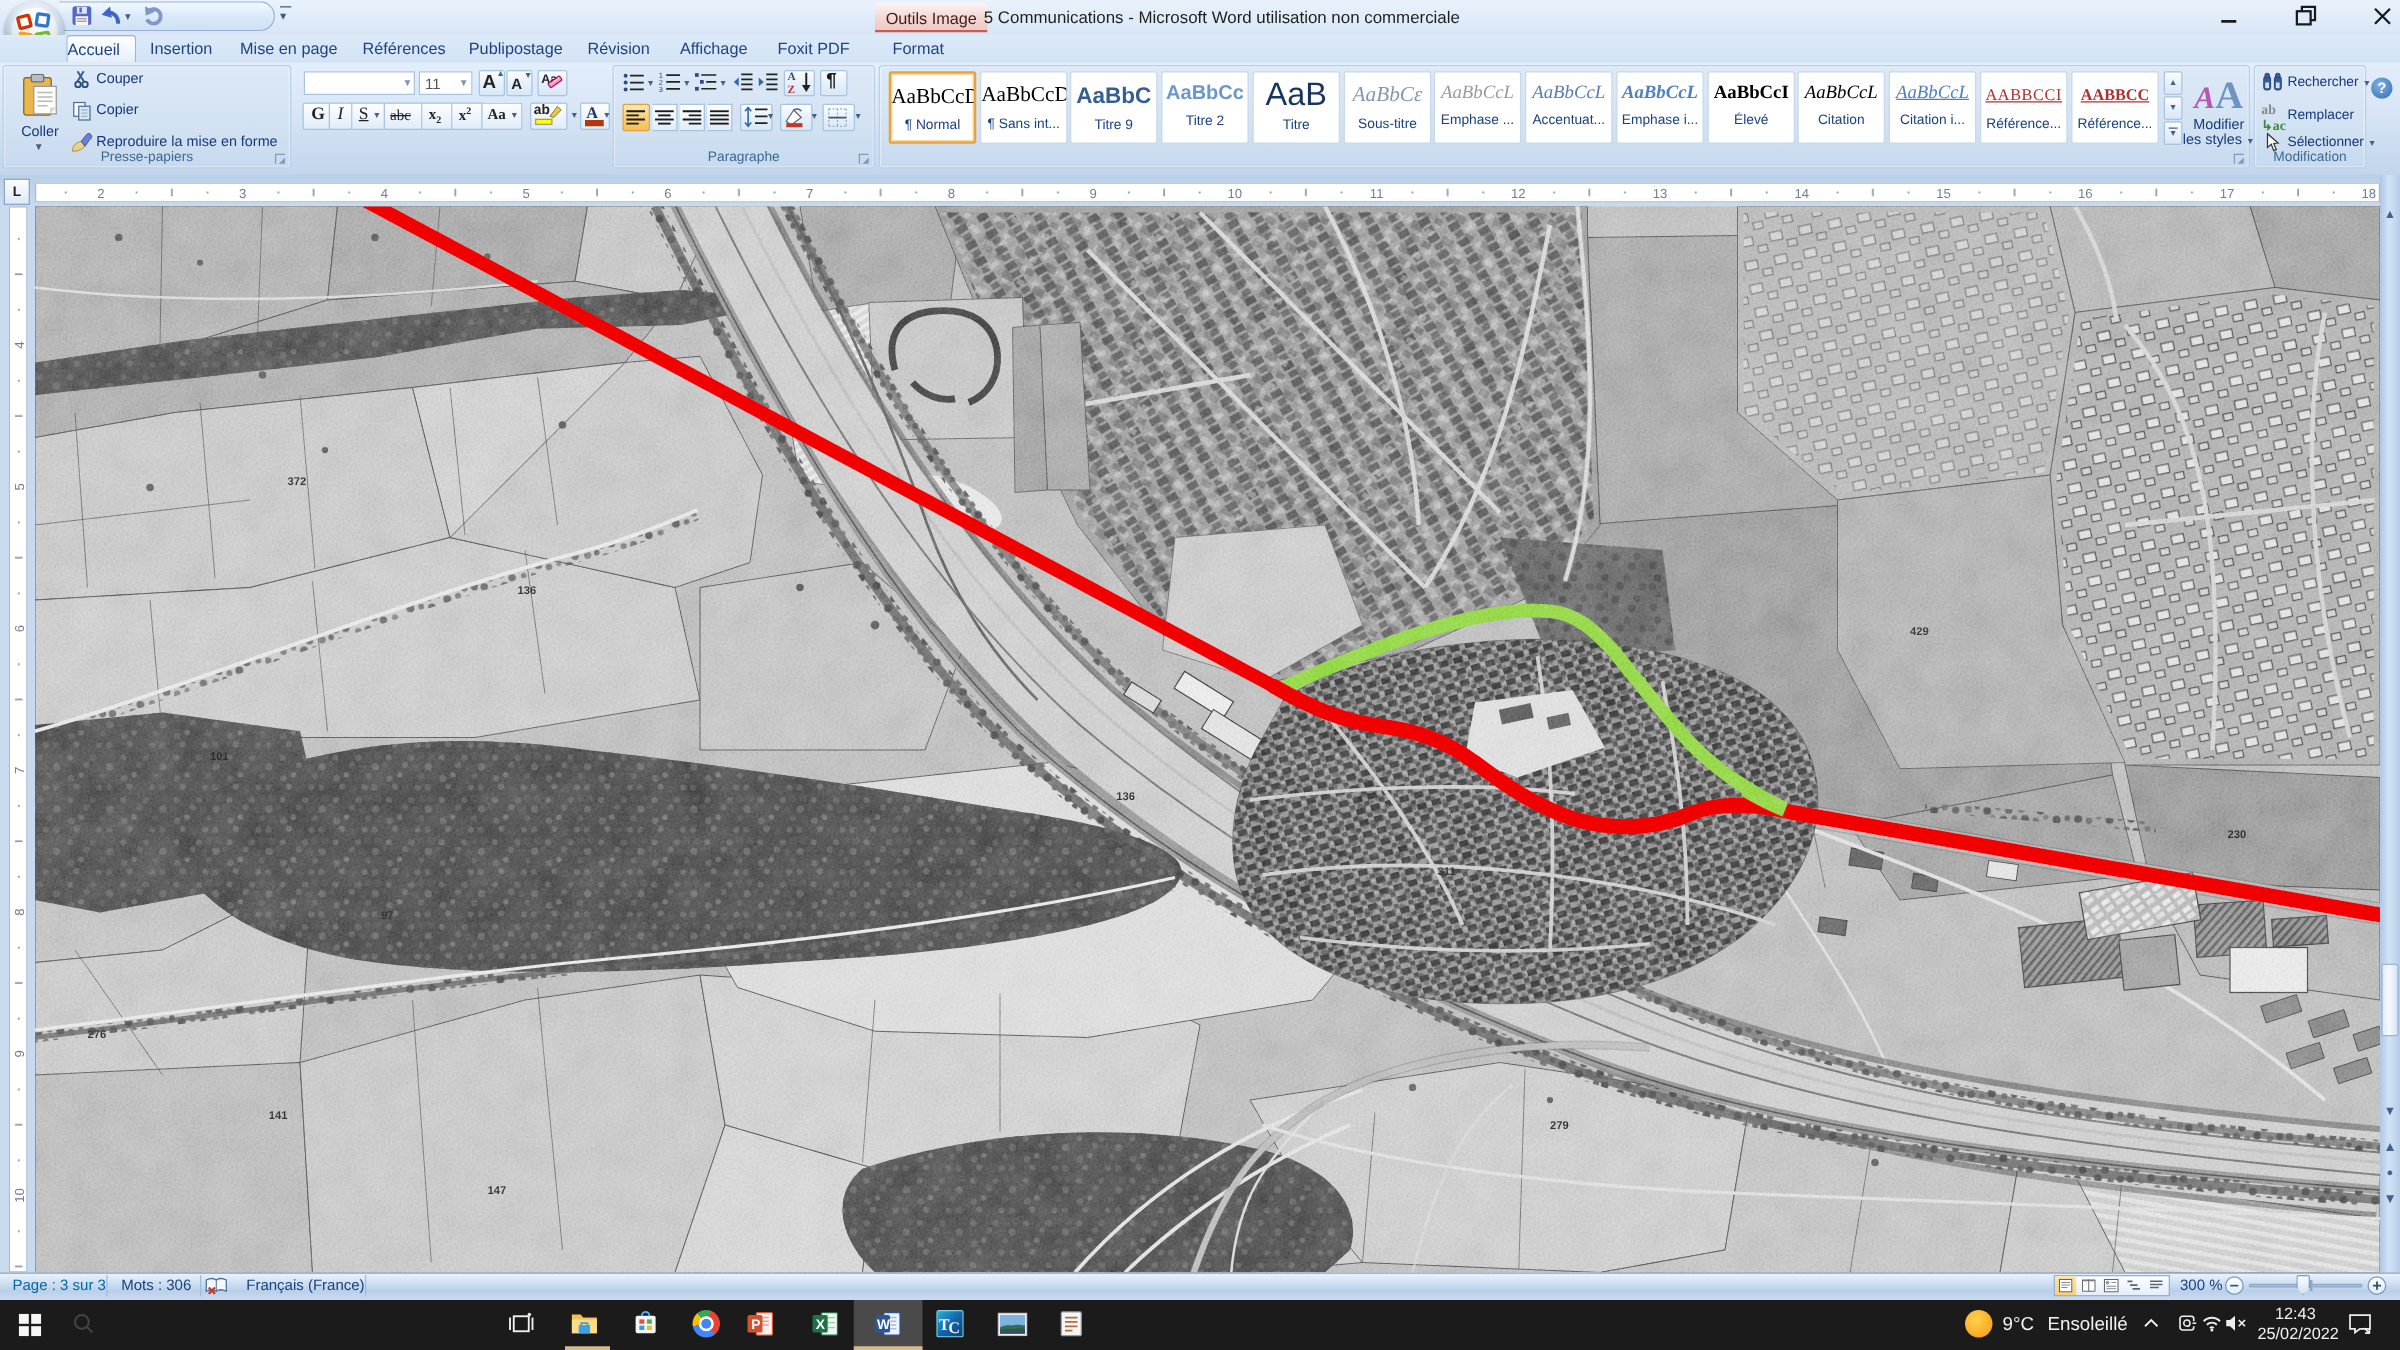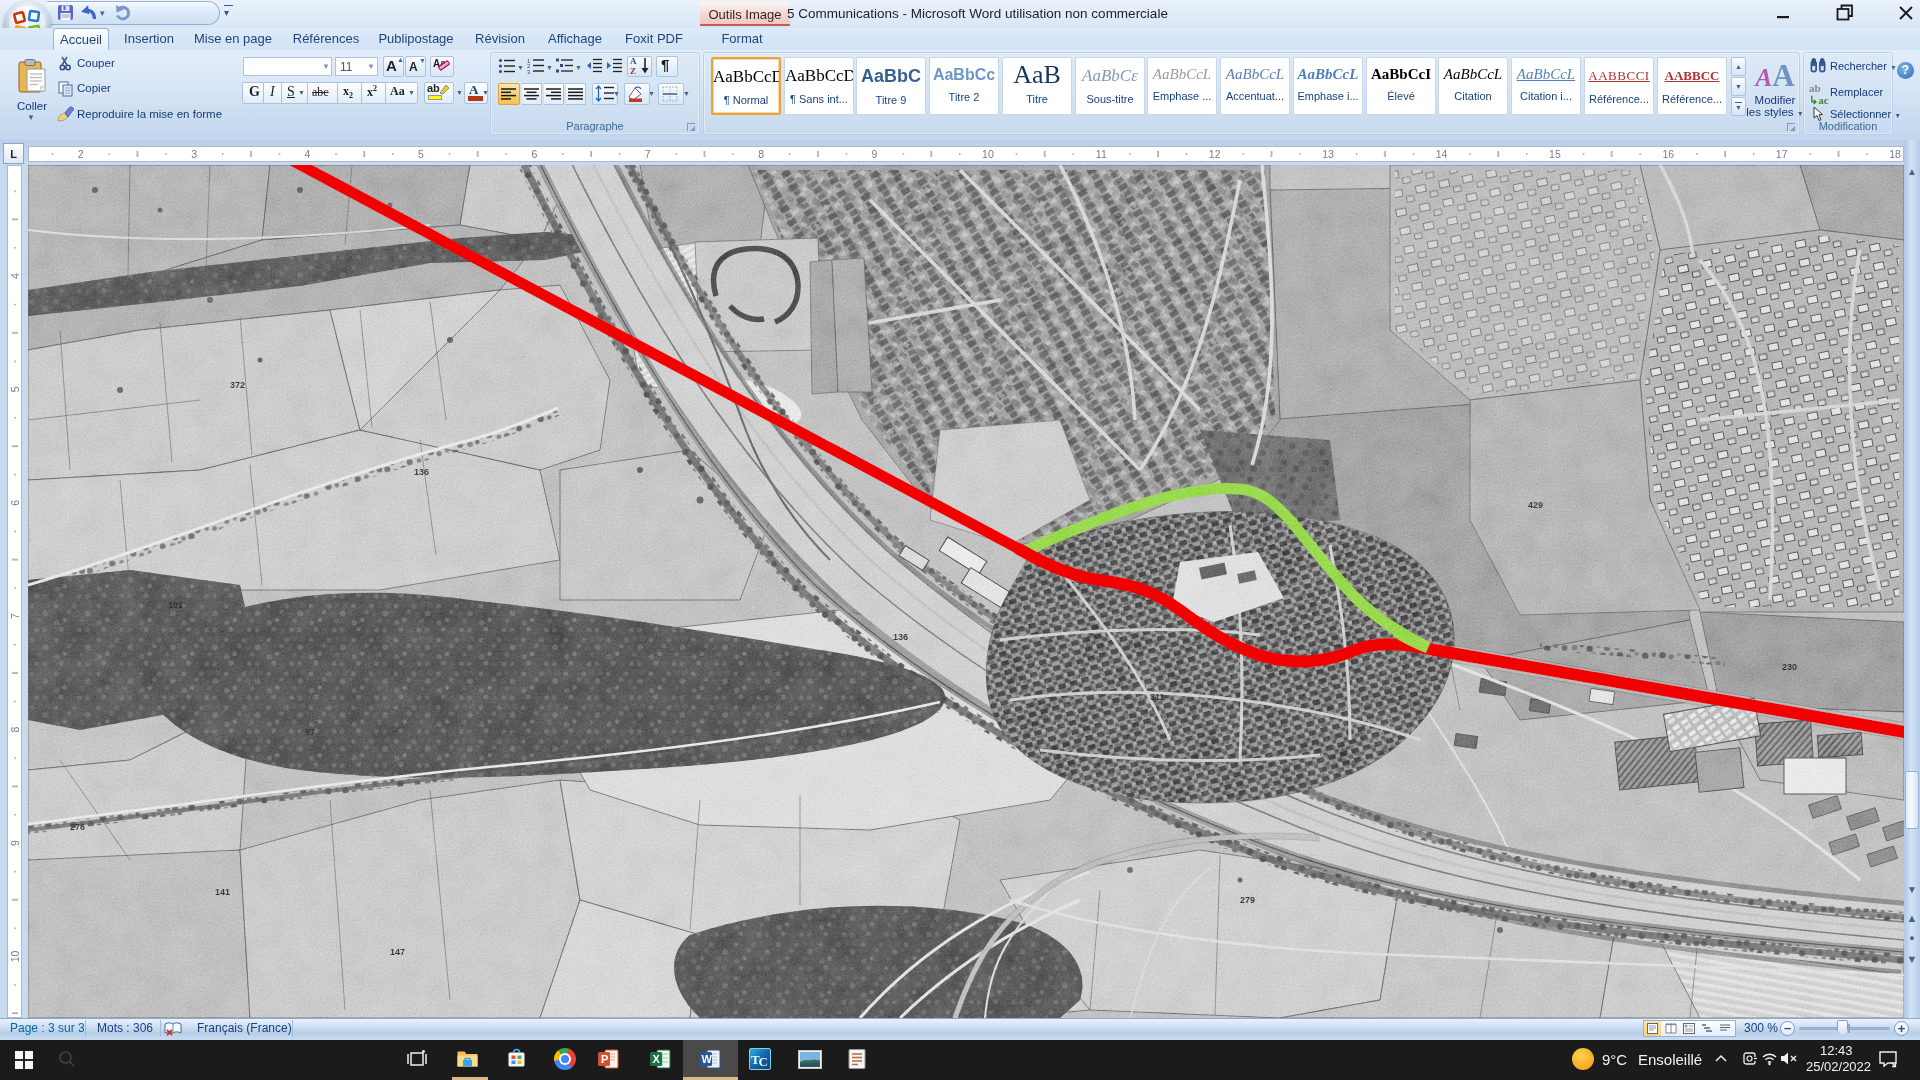--- a/index.html
+++ b/index.html
@@ -6,21 +6,21 @@
 .a{position:absolute}
 #screen{position:relative;width:1920px;height:1080px;background:#cadcf0}
 
 #titlebar{left:0;top:0;width:1920px;height:28px;background:linear-gradient(#eaf2fc,#dfebf9 60%,#d7e5f5)}
 #qat{left:47px;top:1px;width:173px;height:24px;background:linear-gradient(#f4f9fe,#dcebfa 45%,#cfe0f3);border:1px solid #98b1d2;border-radius:0 12px 12px 0;border-left:none}
 #qatmore{left:224px;top:5px;width:22px;height:16px;color:#3c5a82;font-size:10px}
 #toolsimg{left:700px;top:2px;width:90px;height:24px;background:linear-gradient(#fdf5f4,#f3d8d4 55%,#eec8c4);border-radius:3px 3px 0 0;text-align:center;line-height:25px;font-size:13px;color:#3b1f1c;border-bottom:2px solid #c95c52}
 #wtitle{left:787px;top:6px;font-size:13.5px;color:#1f1f1f}
 
 #tabrow{left:0;top:28px;width:1920px;height:22px;background:linear-gradient(#dcEaf9,#d3e3f5)}
-.tab{top:28px;height:22px;color:#1e447e;font-size:13px;text-align:center;line-height:22px}
+.tab{top:28px;height:22px;color:#1e447e;font-size:13px;line-height:22px}
 #tabacc{background:#fdfeff;border:1px solid #96b6e0;border-bottom:none;border-radius:3px 3px 0 0;color:#1e447e;background:linear-gradient(#fefeff,#f3f8fe 45%,#e4eefb)}
 
 #ribbon{left:0;top:50px;width:1920px;height:90px;background:linear-gradient(#e3eefb,#d7e5f5 45%,#c9dbF0 80%,#c2d5ec)}
 .grp{top:52px;height:83px;background:linear-gradient(#dde9f7,#d2e2f2 60%,#c7d9ee);border:1px solid #bad0e8;border-radius:3px;box-shadow:0 0 0 1px #ffffff66 inset}
 .glabel{position:absolute;bottom:2px;width:100%;text-align:center;font-size:11px;color:#3e6994}
 .dlg{position:absolute;right:4px;bottom:3px;width:8px;height:8px;border-left:1.3px solid #7d9cc0;border-top:1.3px solid #7d9cc0}
 .dlg:after{content:"";position:absolute;right:0;bottom:0;width:0;height:0;border-left:5px solid transparent;border-bottom:5px solid #7d9cc0}
 .rtx{color:#15397a;font-size:11.5px}
 .btn2{border:1px solid #a9c4e2;border-radius:2px;background:linear-gradient(#fdfeff,#e8f1fb 45%,#d8e7f6)}
 .combo{background:#fff;border:1px solid #a9c4e2;height:19px}
@@ -102,20 +102,24 @@
   <div class="a tab" style="left:290px;width:72px">Références</div>
   <div class="a tab" style="left:375px;width:82px">Publipostage</div>
   <div class="a tab" style="left:470px;width:60px">Révision</div>
   <div class="a tab" style="left:544px;width:62px">Affichage</div>
   <div class="a tab" style="left:622px;width:64px">Foxit PDF</div>
   <div class="a tab" style="left:714px;width:56px">Format</div>
 
   <div class="a" id="ribbon"></div>
   <div class="a" style="left:1897px;top:62px;width:17px;height:17px;border-radius:50%;background:radial-gradient(circle at 40% 35%,#7fb2e8,#2f6ab2);color:#fff;font-size:12px;text-align:center;line-height:17px;font-weight:bold">?</div>
 
+  <div class="a grp" style="left:2px;width:231px">
+      <div class="glabel">Presse-papiers</div>
+      <div class="dlg"></div>
+    </div>
   <svg class="a" style="left:17px;top:59px" width="30" height="36" viewBox="0 0 30 36">
     <rect x="2" y="3" width="22" height="30" rx="2" fill="#e8b64c" stroke="#8a6320" stroke-width="1"></rect>
     <rect x="8" y="0.5" width="10" height="6" rx="1.5" fill="#b5bcc4" stroke="#6a7078" stroke-width="1"></rect>
     <path d="M10 10 h18 v22 l-5 0 0 0 h-13 z" fill="#fdfdfd" stroke="#9a9a9a" stroke-width="1"></path>
     <path d="M23 32 l5 -5 h-5 z" fill="#d5d5d5"></path>
     <g stroke="#b9b9b9" stroke-width="1.2">
         <path d="M13 15 h12"></path>
         <path d="M13 18.5 h12"></path>
         <path d="M13 22 h12"></path>
         <path d="M13 25.5 h8"></path>
@@ -331,21 +335,21 @@
     </div>
   <div class="a card" style="left:856px">
       <span class="s1" style="font-family:'Liberation Sans';font-weight:bold;font-size:18px;color:#365f91">AaBbC</span>
       <span class="s2">Titre 9</span>
     </div>
   <div class="a card" style="left:929px">
       <span class="s1" style="font-family:'Liberation Sans';font-weight:bold;font-size:16px;color:#6d97cb">AaBbCc</span>
       <span class="s2">Titre 2</span>
     </div>
   <div class="a card" style="left:1002px">
-      <span class="s1" style="font-family:Liberation Serif, serif;font-size:26px;margin-top:2px;color:#17365d">AaB</span>
+      <span class="s1" style="font-family:Liberation Sans, sans-serif;font-size:26px;margin-top:2px;color:#17365d">AaB</span>
       <span class="s2" style="margin-top:3px">Titre</span>
     </div>
   <div class="a card" style="left:1075px">
       <span class="s1" style="font-style:italic;color:#8597b0">AaBbCɛ</span>
       <span class="s2">Sous-titre</span>
     </div>
   <div class="a card" style="left:1147px">
       <span class="s1" style="font-style:italic;color:#9a9a9a;font-size:15px">AaBbCcL</span>
       <span class="s2">Emphase ...</span>
     </div>

